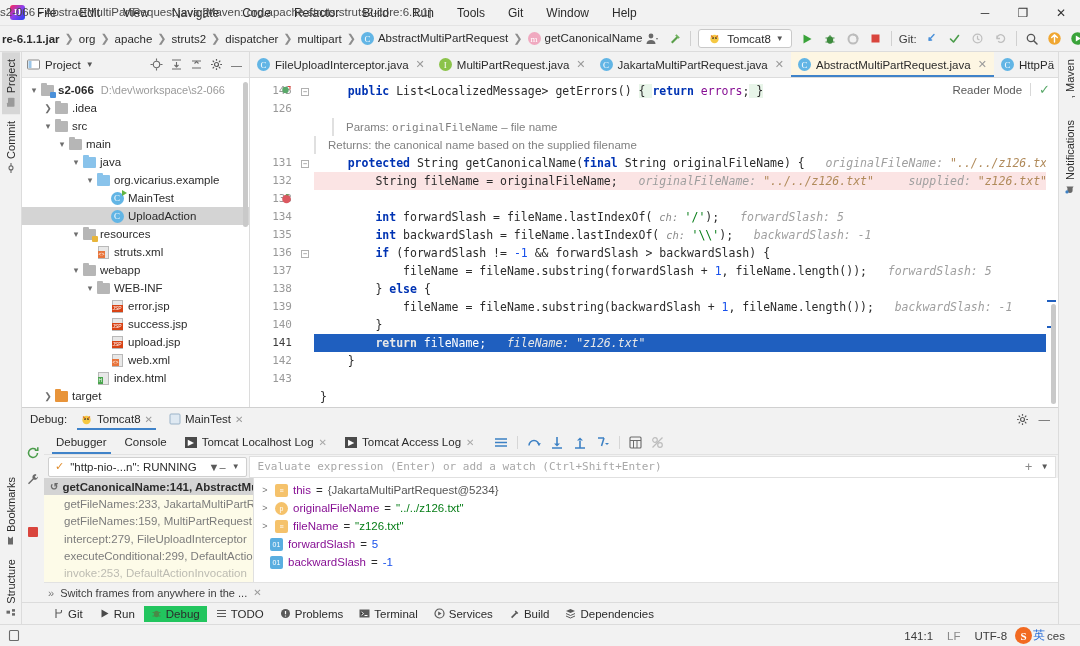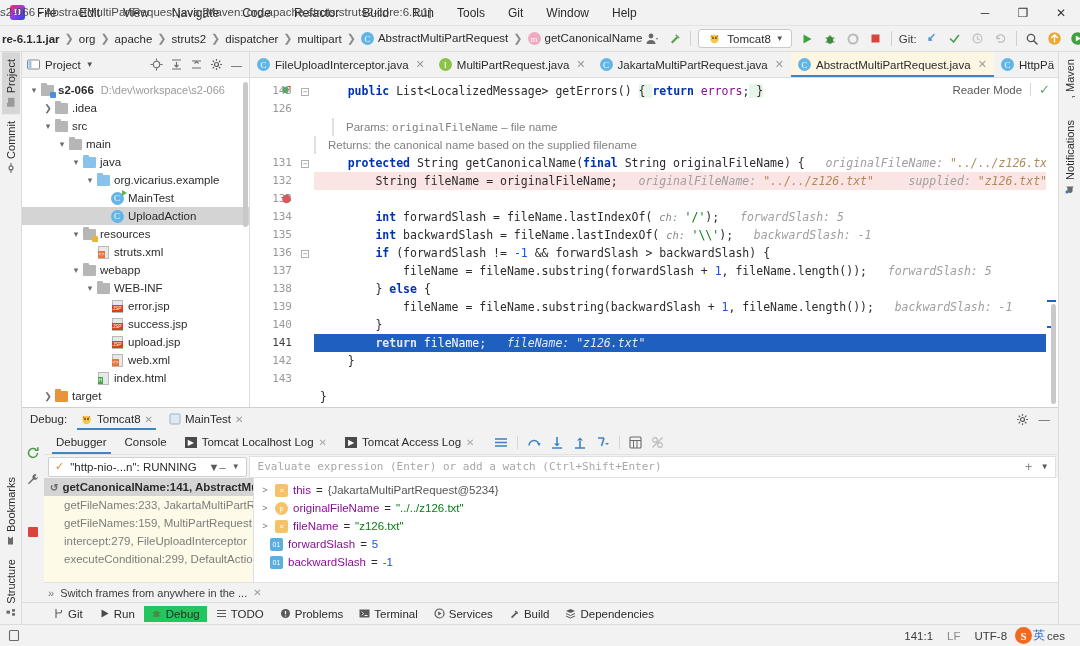--- a/index.html
+++ b/index.html
@@ -901,20 +901,23 @@
                 </div>
                 <div class="frame-row dim" style="padding-left:20px;">
                   <span>getFileNames:159, MultiPartRequest</span>
                 </div>
                 <div class="frame-row dim" style="padding-left:20px;">
                   <span>intercept:279, FileUploadInterceptor</span>
                 </div>
                 <div class="frame-row dim" style="padding-left:20px;">
                   <span>executeConditional:299, DefaultActio</span>
                 </div>
+                <div class="frame-row dim" style="padding-left:20px;opacity:0.5;">
+                  <span>invoke:253, DefaultActionInvocation</span>
+                </div>
                 <div style="flex:1"></div>
               </div>
 
               <div class="vars">
                 <div class="vrow">
                   <span class="vtoggle">&gt;</span>
                   <span class="vic obj">≡</span>
                   <span class="vname">this</span>
                   <span class="veq">=</span>
                   <span class="vval ref">{JakartaMultiPartRequest@5234}</span>

